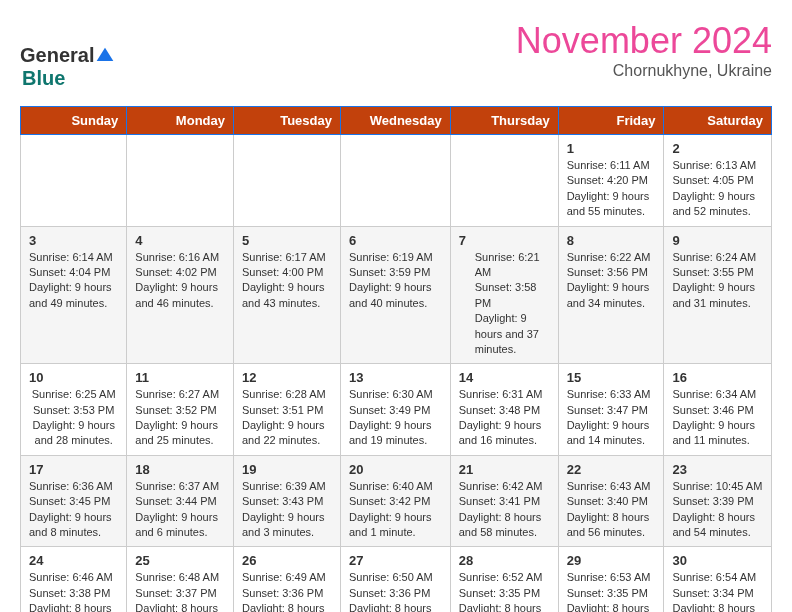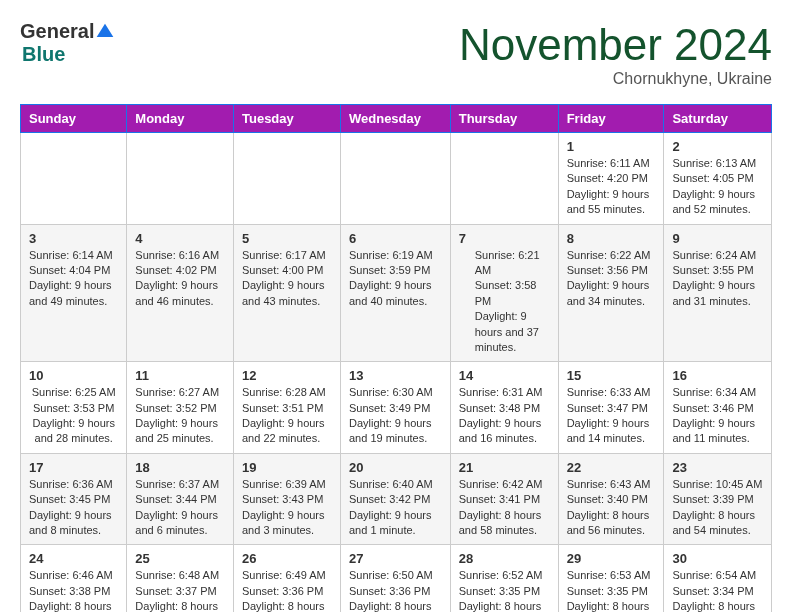--- a/index.html
+++ b/index.html
@@ -1,26 +1,26 @@
 <!DOCTYPE html>
 <html><head>
   <meta charset="utf-8">
   <style>
     * { box-sizing: border-box; margin: 0; padding: 0; }
     body { font-family: Arial, sans-serif; background: #fff; width: 792px; min-height: 612px; }
     .page { width: 792px; padding: 20px; }
     .header { display: flex; justify-content: space-between; align-items: flex-start; margin-bottom: 16px; }
-    .logo { display: flex; flex-direction: column; }
+    .logo { display: flex; flex-direction: column; margin-top: 24px; }
     .logo-text { display: flex; align-items: center; }
     .logo-icon { width: 20px; height: 20px; margin: 0 2px; }
     .title-block { text-align: right; }
-    .month-title { font-size: 44px; color: #14532d; font-weight: normal; }
+    .month-title { font-size: 36px; color: #ec4899; font-weight: normal; }
     .location { font-size: 16px; color: #555; }
     .calendar { width: 100%; border-collapse: collapse; }
-    .calendar th { background: #a21caf; color: #fff; text-align: left; padding: 6px 8px; font-size: 13px; font-weight: bold; border: 1px solid #1a73e8; }
+    .calendar th { background: #c2410c; color: #fff; text-align: right; padding: 6px 8px; font-size: 13px; font-weight: bold; border: 1px solid #1a73e8; }
     .calendar td { vertical-align: top; border: 1px solid #ccc; padding: 6px 8px; width: 113px; font-size: 11px; color: #333; background: #fff; }
     .calendar tr:nth-child(even) td { background: #f5f5f5; }
     .day-num { font-size: 13px; font-weight: bold; display: block; margin-bottom: 2px; }
     .day-info { font-size: 11px; line-height: 1.4; }
     .empty-cell { background: #fff !important; }
   </style>
 </head>
 <body>
 
 <div class="page">

